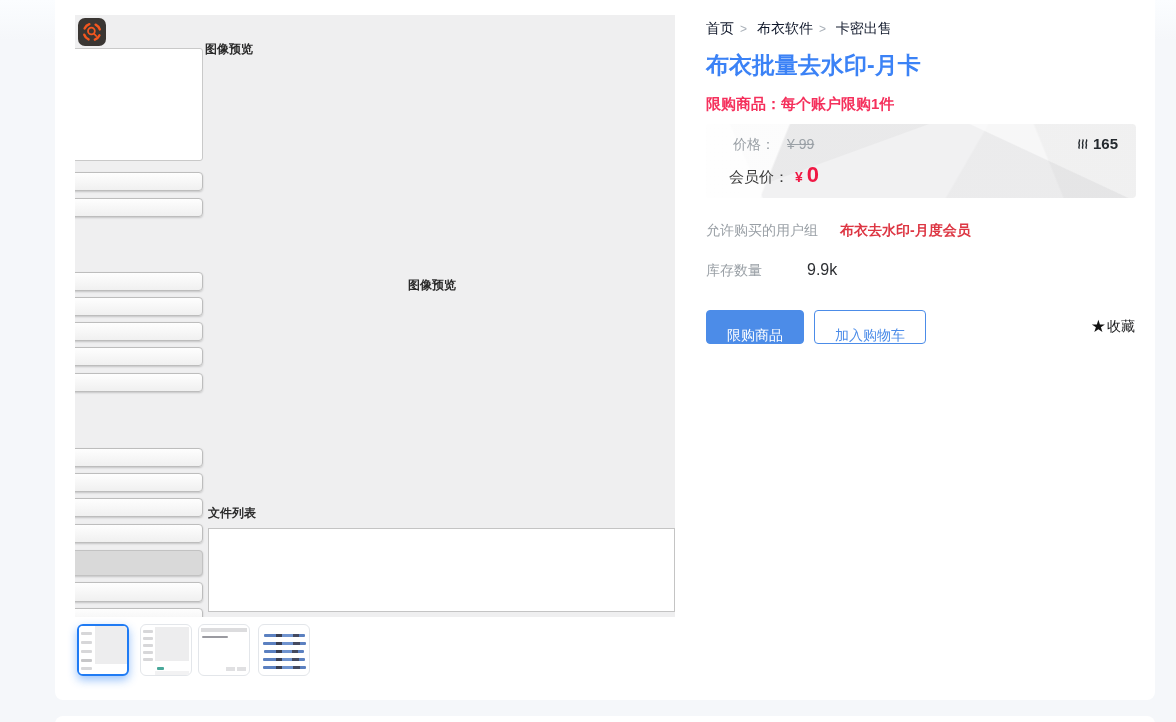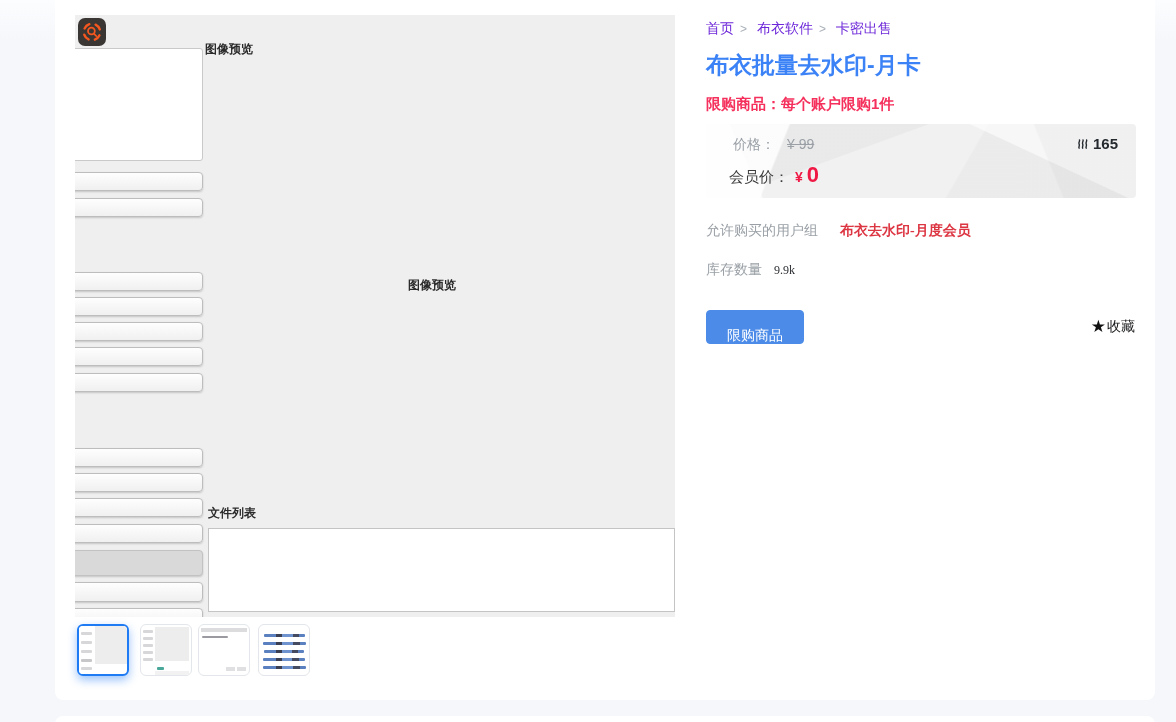--- a/index.html
+++ b/index.html
@@ -54,21 +54,21 @@
     border:2px solid #1f7bf4;
     box-shadow:0 4px 10px rgba(31,123,244,.45);
   }
   .t-line { position:absolute; background:#d7d7d9; height:3px; border-radius:1px; }
   .t-gray { position:absolute; background:#ededee; }
   .t-textline { position:absolute; height:3px; border-radius:1px;
     background:linear-gradient(90deg,#5b80c0 0 30%,#3a3f52 30% 45%,#6f93cf 45% 70%,#444a60 70% 85%,#5b80c0 85% 100%); }
   
   .right { position:absolute; left:651px; top:0; width:449px; }
   .crumbs { position:absolute; left:0; top:20px; font-size:14px; }
-  .crumbs a { color:#6d28d9; text-decoration:none; margin-right:6px; cursor:pointer;font-family:Liberation Serif, serif; }
+  .crumbs a { color:#0f172a; text-decoration:none; margin-right:6px; cursor:pointer;font-family:Liberation Serif, serif; }
   .crumbs .sep { color:#a9b0b8; margin-right:6px; font-size:12px; }
   .title { position:absolute; left:0; top:50px; font-size:23px; font-weight:bold; color:#3b82f6; }
   .limit-note { position:absolute; left:0; top:95px; font-size:15px; font-weight:bold; color:#f5305c;text-align:right; }
   .pricebox {
     position:absolute; left:0; top:124px; width:430px; height:74px; border-radius:4px;
     background:
       linear-gradient(112deg, rgba(255,255,255,.85) 18%, rgba(0,0,0,0) 18.5%),
       linear-gradient(248deg, rgba(0,0,0,.028) 22%, rgba(0,0,0,0) 22.5%),
       linear-gradient(66deg, rgba(255,255,255,.7) 12%, rgba(0,0,0,0) 12.5%),
       linear-gradient(160deg, rgba(0,0,0,.03) 35%, rgba(0,0,0,0) 35.5%),
@@ -76,25 +76,25 @@
       linear-gradient(300deg, rgba(0,0,0,.025) 40%, rgba(0,0,0,0) 40.5%),
       #f1f1f2;
   }
   .price-row1 { position:absolute; left:27px; top:12px; font-size:14px; color:#9aa0a6; }
   .price-old { text-decoration:line-through; margin-left:12px; }
   .price-row2 { position:absolute; left:23px; top:38px; font-size:15px; color:#3c3c3c; }
   .cur { color:#f01945; font-size:14px; font-weight:bold; margin-left:6px; }
   .member-val { color:#f01945; font-size:22px; font-weight:bold; margin-left:4px; }
   .heat { position:absolute; right:18px; top:11px; font-size:15px; font-weight:bold; color:#24292e;
           display:flex; align-items:center; gap:3px; }
-  .meta-row { position:absolute; left:0; font-size:14px; color:#9aa0a6;font-family:Liberation Serif, serif; }
+  .meta-row { position:absolute; left:0; font-size:14px; color:#9aa0a6; }
   .meta-group { top:222px; }
   .meta-stock { top:261px; }
   .group-val { color:#dd3643; margin-left:22px; font-weight:bold; }
-  .stock-val { color:#2d2f33; margin-left:12px; font-size:12px; }
+  .stock-val { color:#2d2f33; margin-left:45px; font-size:16px; }
   .btns { position:absolute; left:0; top:310px; display:flex; gap:10px; }
   .btn { height:32px; border-radius:4px; font-size:14px; padding:16px 20px; cursor:pointer;
          font-family:inherit; }
   .btn-buy { background:#4c8ce8; border:1px solid #4c8ce8; color:#fff; }
   .btn-cart { background:#fff; border:1px solid #4c8ce8; color:#4c8ce8; }
   .fav { position:absolute; right:20px; top:316px; font-size:14px; color:#17181a;
          display:flex; align-items:center; cursor:pointer; }
   .fav .star { font-size:17px; margin-right:1px; color:#111; }
 </style>
 </head>
@@ -202,20 +202,21 @@
     <div class="meta-row meta-group">
       <span>允许购买的用户组</span><span class="group-val">布衣去水印-月度会员</span>
     </div>
 
     <div class="meta-row meta-stock">
       <span>库存数量</span><span class="stock-val">9.9k</span>
     </div>
 
     <div class="btns">
       <button class="btn btn-buy">限购商品</button>
+      <button class="btn btn-cart">加入购物车</button>
     </div>
 
     <div class="fav">
       <span class="star">★</span>
       <span>收藏</span>
     </div>
   </div>
 </div>
 
 <div class="card2"></div>

